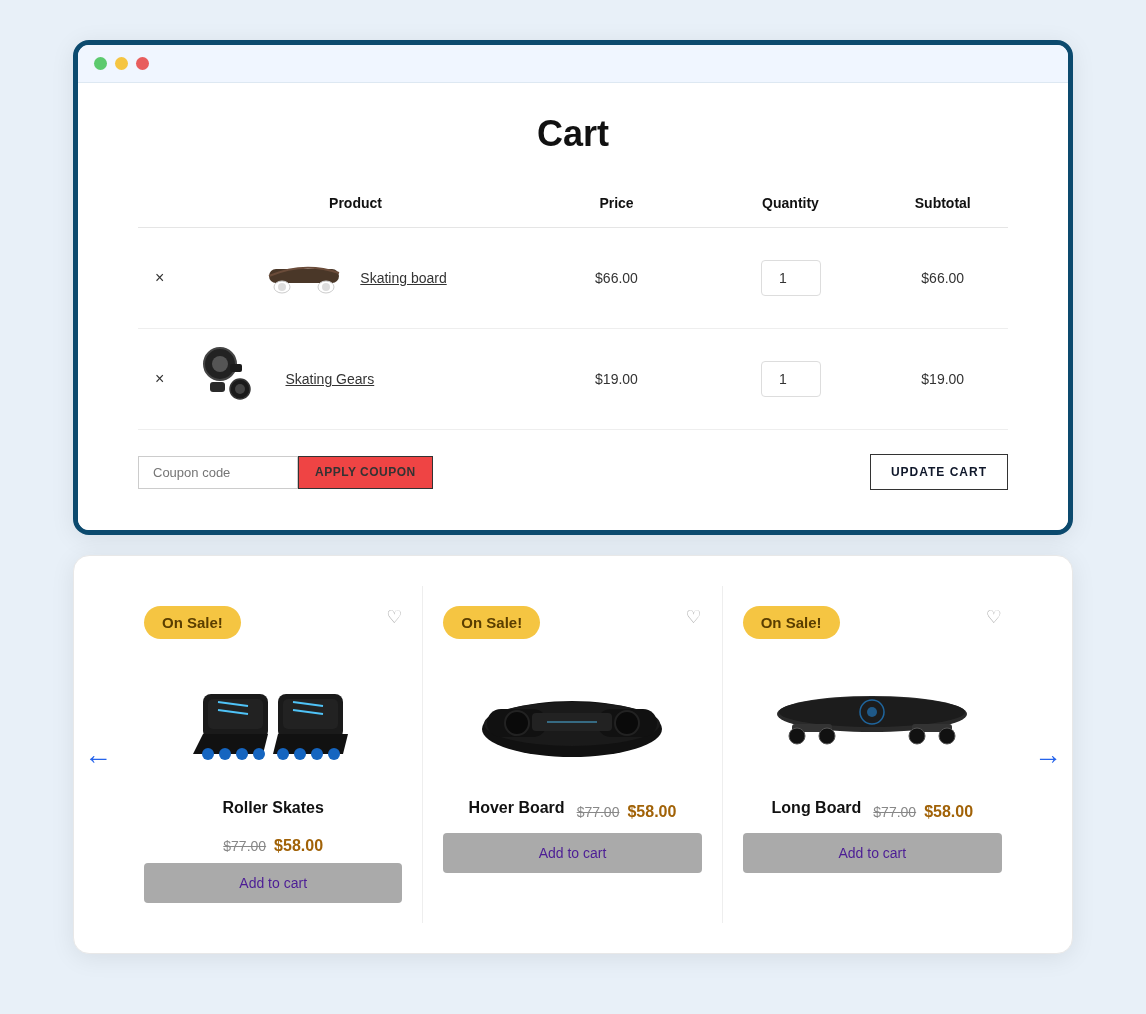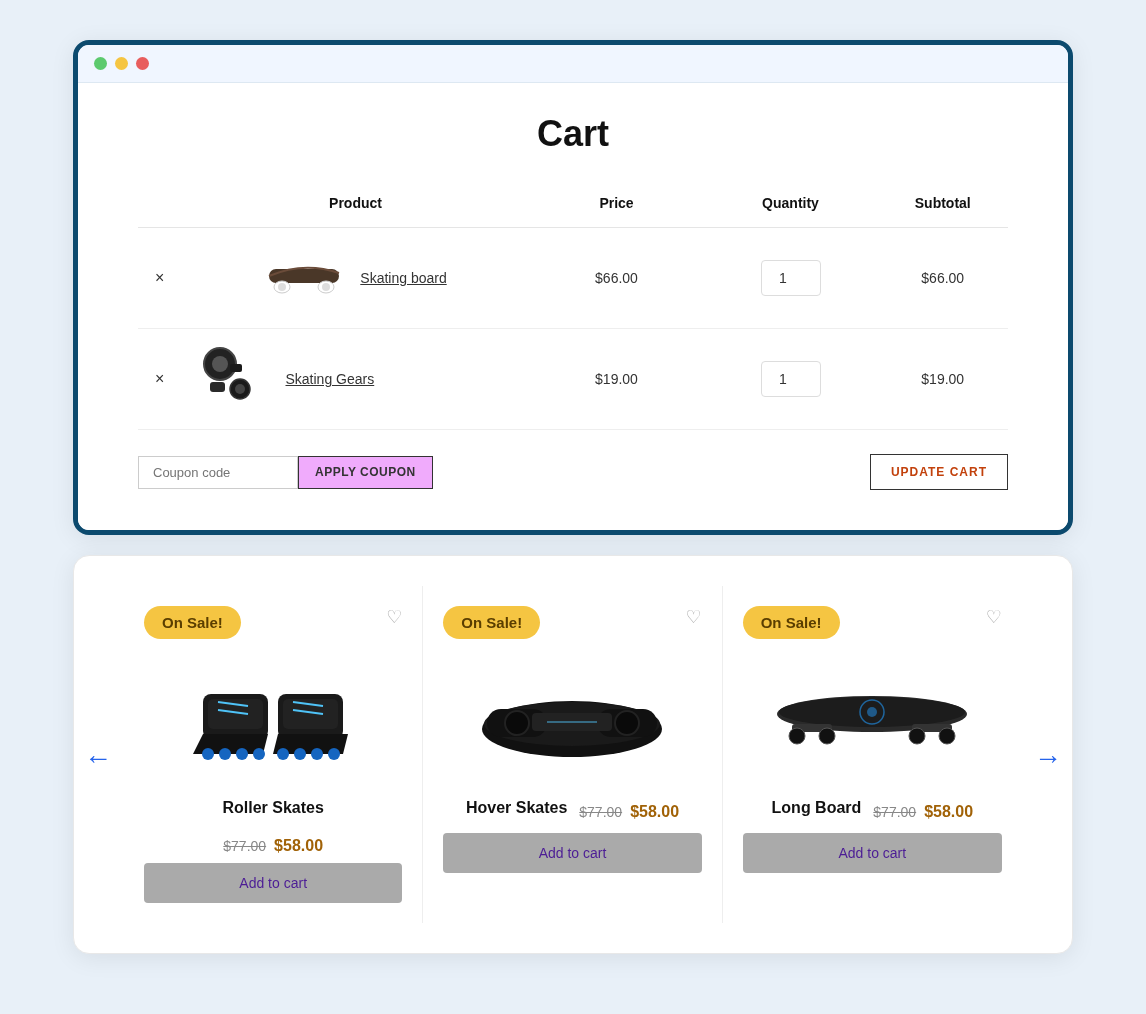--- a/index.html
+++ b/index.html
@@ -157,38 +157,38 @@
       padding: 8px 14px;
       font-size: 13px;
       color: #aaa;
       width: 160px;
       outline: none;
       border-radius: 0;
     }
 
     .apply-coupon-btn {
       border: 1px solid #333;
-      background: #f0abfc;
+      background: #ef4444;
       padding: 8px 16px;
       font-size: 12px;
       font-weight: 600;
       letter-spacing: 0.5px;
       cursor: pointer;
       color: #333;
     }
 
     .update-cart-btn {
       border: 1px solid #333;
       background: white;
       padding: 10px 20px;
       font-size: 12px;
       font-weight: 700;
       letter-spacing: 1px;
       cursor: pointer;
-      color: #c2410c;
+      color: #0f172a;
       text-transform: uppercase;
     }
 
     
     .carousel-section {
       background: white;
       border-radius: 16px;
       border: 1px solid #e8e8e8;
       box-shadow: 0 4px 24px rgba(0,0,0,0.08);
       padding: 30px 50px;
@@ -437,21 +437,21 @@
       <ellipse cx="100" cy="55" rx="88" ry="22" fill="#1a1a1a"></ellipse>
       <rect x="15" y="40" width="60" height="28" rx="14" fill="#111"></rect>
       <rect x="125" y="40" width="60" height="28" rx="14" fill="#111"></rect>
       <circle cx="45" cy="54" r="12" fill="#0a0a0a" stroke="#222" stroke-width="2"></circle>
       <circle cx="155" cy="54" r="12" fill="#0a0a0a" stroke="#222" stroke-width="2"></circle>
       <rect x="60" y="44" width="80" height="18" rx="4" fill="#222"></rect>
       <line x1="75" y1="53" x2="125" y2="53" stroke="#4fc3f7" stroke-width="1.5" opacity="0.6"></line>
     </svg>
       </div>
       <div style="display:flex;align-items:center;gap:12px;margin-bottom:8px;">
-        <span class="product-card-name">Hover Skates</span>
+        <span class="product-card-name">Hover Board</span>
         <div class="product-card-prices" style="margin-bottom:0;">
           <span class="old-price">$77.00</span>
           <span class="new-price">$58.00</span>
         </div>
       </div>
       <button class="add-to-cart-btn">Add to cart</button>
     </div>
         <div class="product-card">
       <span class="sale-badge">On Sale!</span>
       <button class="wishlist-btn">♡</button>

